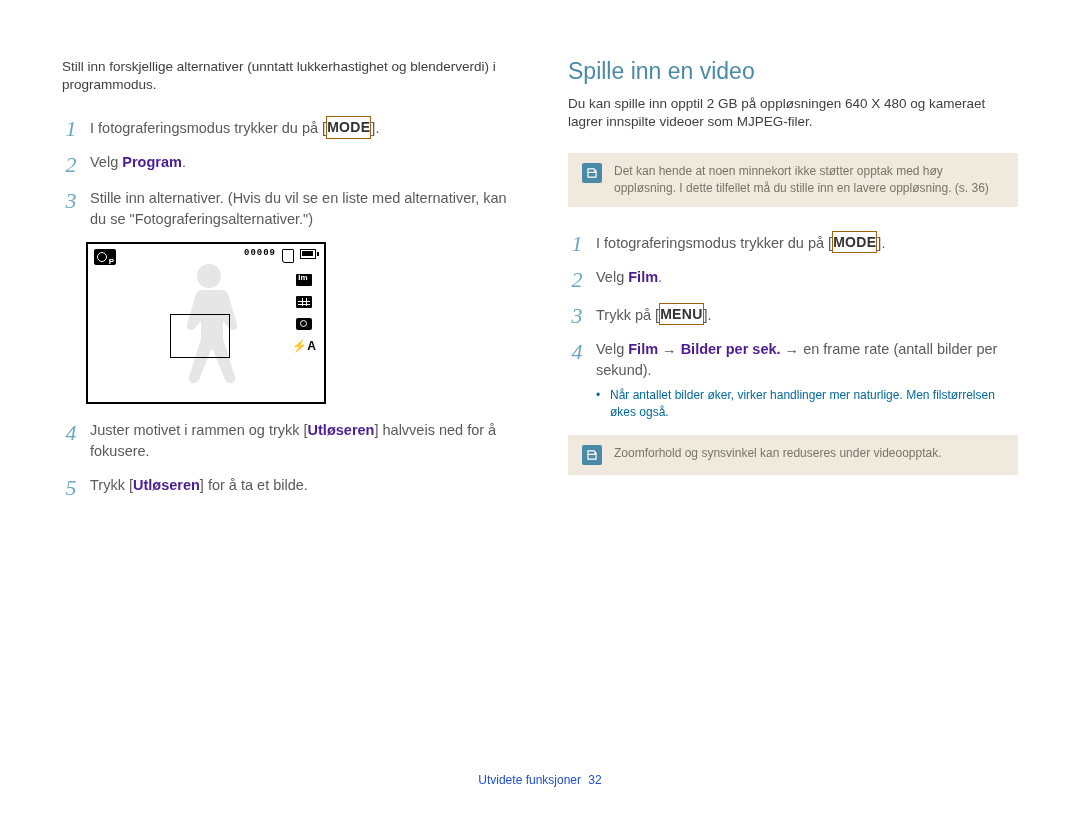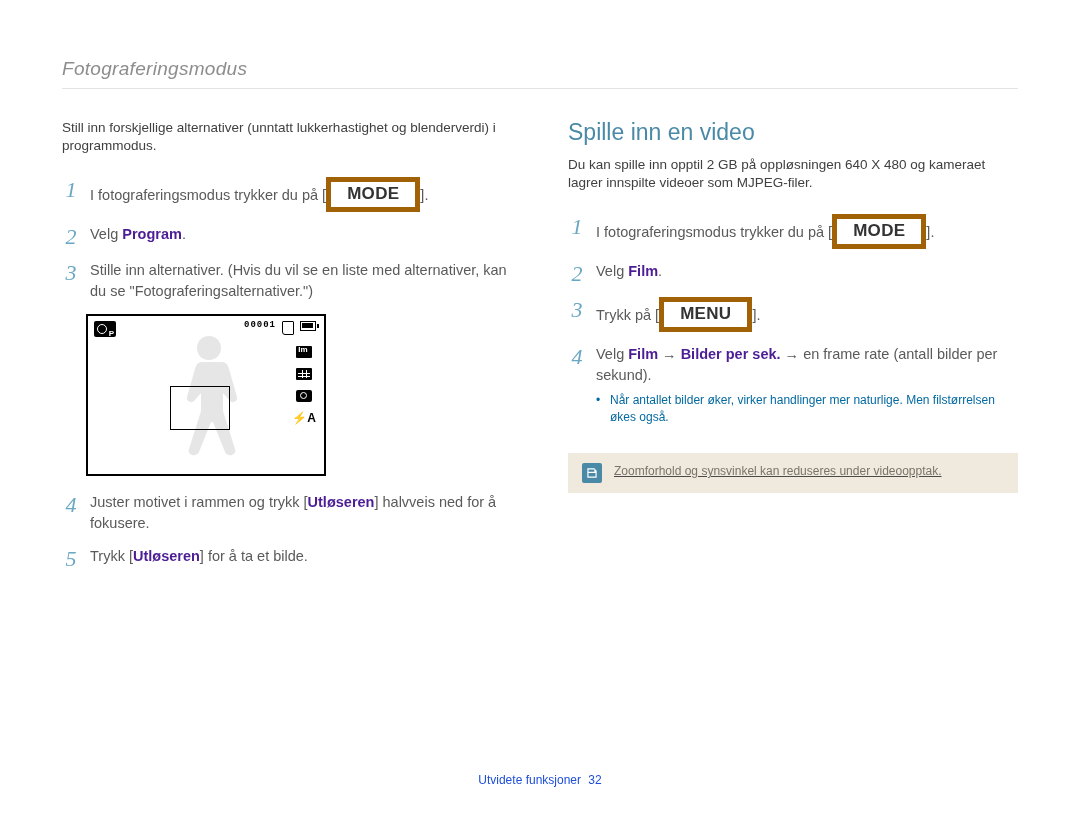--- a/index.html
+++ b/index.html
@@ -65,23 +65,23 @@
     padding-top: 2px;
   }
   .stepbody {
     font-size: 14.5px;
     line-height: 1.45;
     color: #5a5a5a;
   }
   .stepbody b { color: #4c1d95; font-weight: 700; }
   .modebadge {
     display: inline-block;
-    border: 5px solid #a16207;
-    padding: 0 16px;
-    font-size: 17px;
+    border: 1px solid #a16207;
+    padding: 0 0;
+    font-size: 14px;
     font-weight: 700;
     color: #333;
     vertical-align: 1px;
     letter-spacing: 0.3px;
   }
   .bullets {
     list-style: none;
     margin-top: 6px;
   }
   .bullets li {
@@ -249,21 +249,20 @@
     text-align: center;
     font-size: 12px;
     color: #1d4ed8;
   }
   .footer .pnum { margin-left: 4px; }
 </style>
 </head>
 <body>
 
 <div class="page">
-  <div class="header">Fotograferingsmodus</div>
 
   <div class="columns">
 
     <div class="col">
       <p class="intro">Still inn forskjellige alternativer (unntatt lukkerhastighet og blenderverdi) i programmodus.</p>
 
       <ul class="steps">
         <li class="step">
           <span class="stepnum">1</span>
           <span class="stepbody">
@@ -277,21 +276,21 @@
           </span>
         </li>
         <li class="step">
           <span class="stepnum">3</span>
           <span class="stepbody">Stille inn alternativer. (Hvis du vil se en liste med alternativer, kan du se "Fotograferingsalternativer.")</span>
         </li>
       </ul>
 
       <div class="camera-preview">
         <div class="cp-topleft"></div>
-        <div class="cp-counter">00001</div>
+        <div class="cp-counter">00009</div>
         <div class="cp-sd"></div>
         <div class="cp-batt"></div>
         <div class="cp-rightstack">
           <div class="cp-rs-item res"></div>
           <div class="cp-rs-item grid"></div>
           <div class="cp-rs-item face"></div>
           <div class="cp-rs-flash">⚡A</div>
         </div>
         <svg class="cp-subject" width="70" height="140" viewBox="0 0 70 140">
           <path fill="#c8c8c8" d="M35 4c7 0 12 5 12 12s-5 12-12 12-12-5-12-12S28 4 35 4zM22 30h26c4 0 6 3 7 7l8 28c1 4-4 7-7 4l-7-8v18l12 38c2 6-7 9-10 3l-12-30h-2l-12 30c-3 6-12 3-10-3l12-38V61l-7 8c-3 3-8 0-7-4l8-28c1-4 3-7 7-7z"></path>
@@ -312,20 +311,28 @@
             <span>Trykk [</span><b>Utløseren</b><span>] for å ta et bilde.</span>
           </span>
         </li>
       </ul>
     </div>
 
     <div class="col">
       <h2 class="section-title">Spille inn en video</h2>
       <p class="intro">Du kan spille inn opptil 2 GB på oppløsningen 640 X 480 og kameraet lagrer innspilte videoer som MJPEG-filer.</p>
 
+      <div class="notebox">
+        <div class="noteicon">
+          <svg viewBox="0 0 24 24">
+              <path fill="#fff" d="M4 4h12l4 4v12H4zM6 6v4h10V6zm0 6v6h12v-6z"></path>
+            </svg>
+        </div>
+        <div class="notetext">Det kan hende at noen minnekort ikke støtter opptak med høy oppløsning. I dette tilfellet må du stille inn en lavere oppløsning. (s. 36)</div>
+      </div>
 
       <ul class="steps">
         <li class="step">
           <span class="stepnum">1</span>
           <span class="stepbody">
             <span>I fotograferingsmodus trykker du på [</span><span class="modebadge">MODE</span><span>].</span>
           </span>
         </li>
         <li class="step">
           <span class="stepnum">2</span>
@@ -343,21 +350,21 @@
           <span class="stepnum">4</span>
           <span class="stepbody">
             <span>Velg </span><b>Film</b><span> → </span><b>Bilder per sek.</b><span> → </span><span>en frame rate (antall bilder per sekund).</span>
             <ul class="bullets">
               <li>Når antallet bilder øker, virker handlinger mer naturlige. Men filstørrelsen økes også.</li>
             </ul>
           </span>
         </li>
       </ul>
 
-      <div class="notebox" style="margin-top:28px;text-decoration:underline;">
+      <div class="notebox" style="margin-top:14px;">
         <div class="noteicon">
           <svg viewBox="0 0 24 24">
               <path fill="#fff" d="M4 4h12l4 4v12H4zM6 6v4h10V6zm0 6v6h12v-6z"></path>
             </svg>
         </div>
         <div class="notetext">Zoomforhold og synsvinkel kan reduseres under videoopptak.</div>
       </div>
     </div>
   </div>
 

